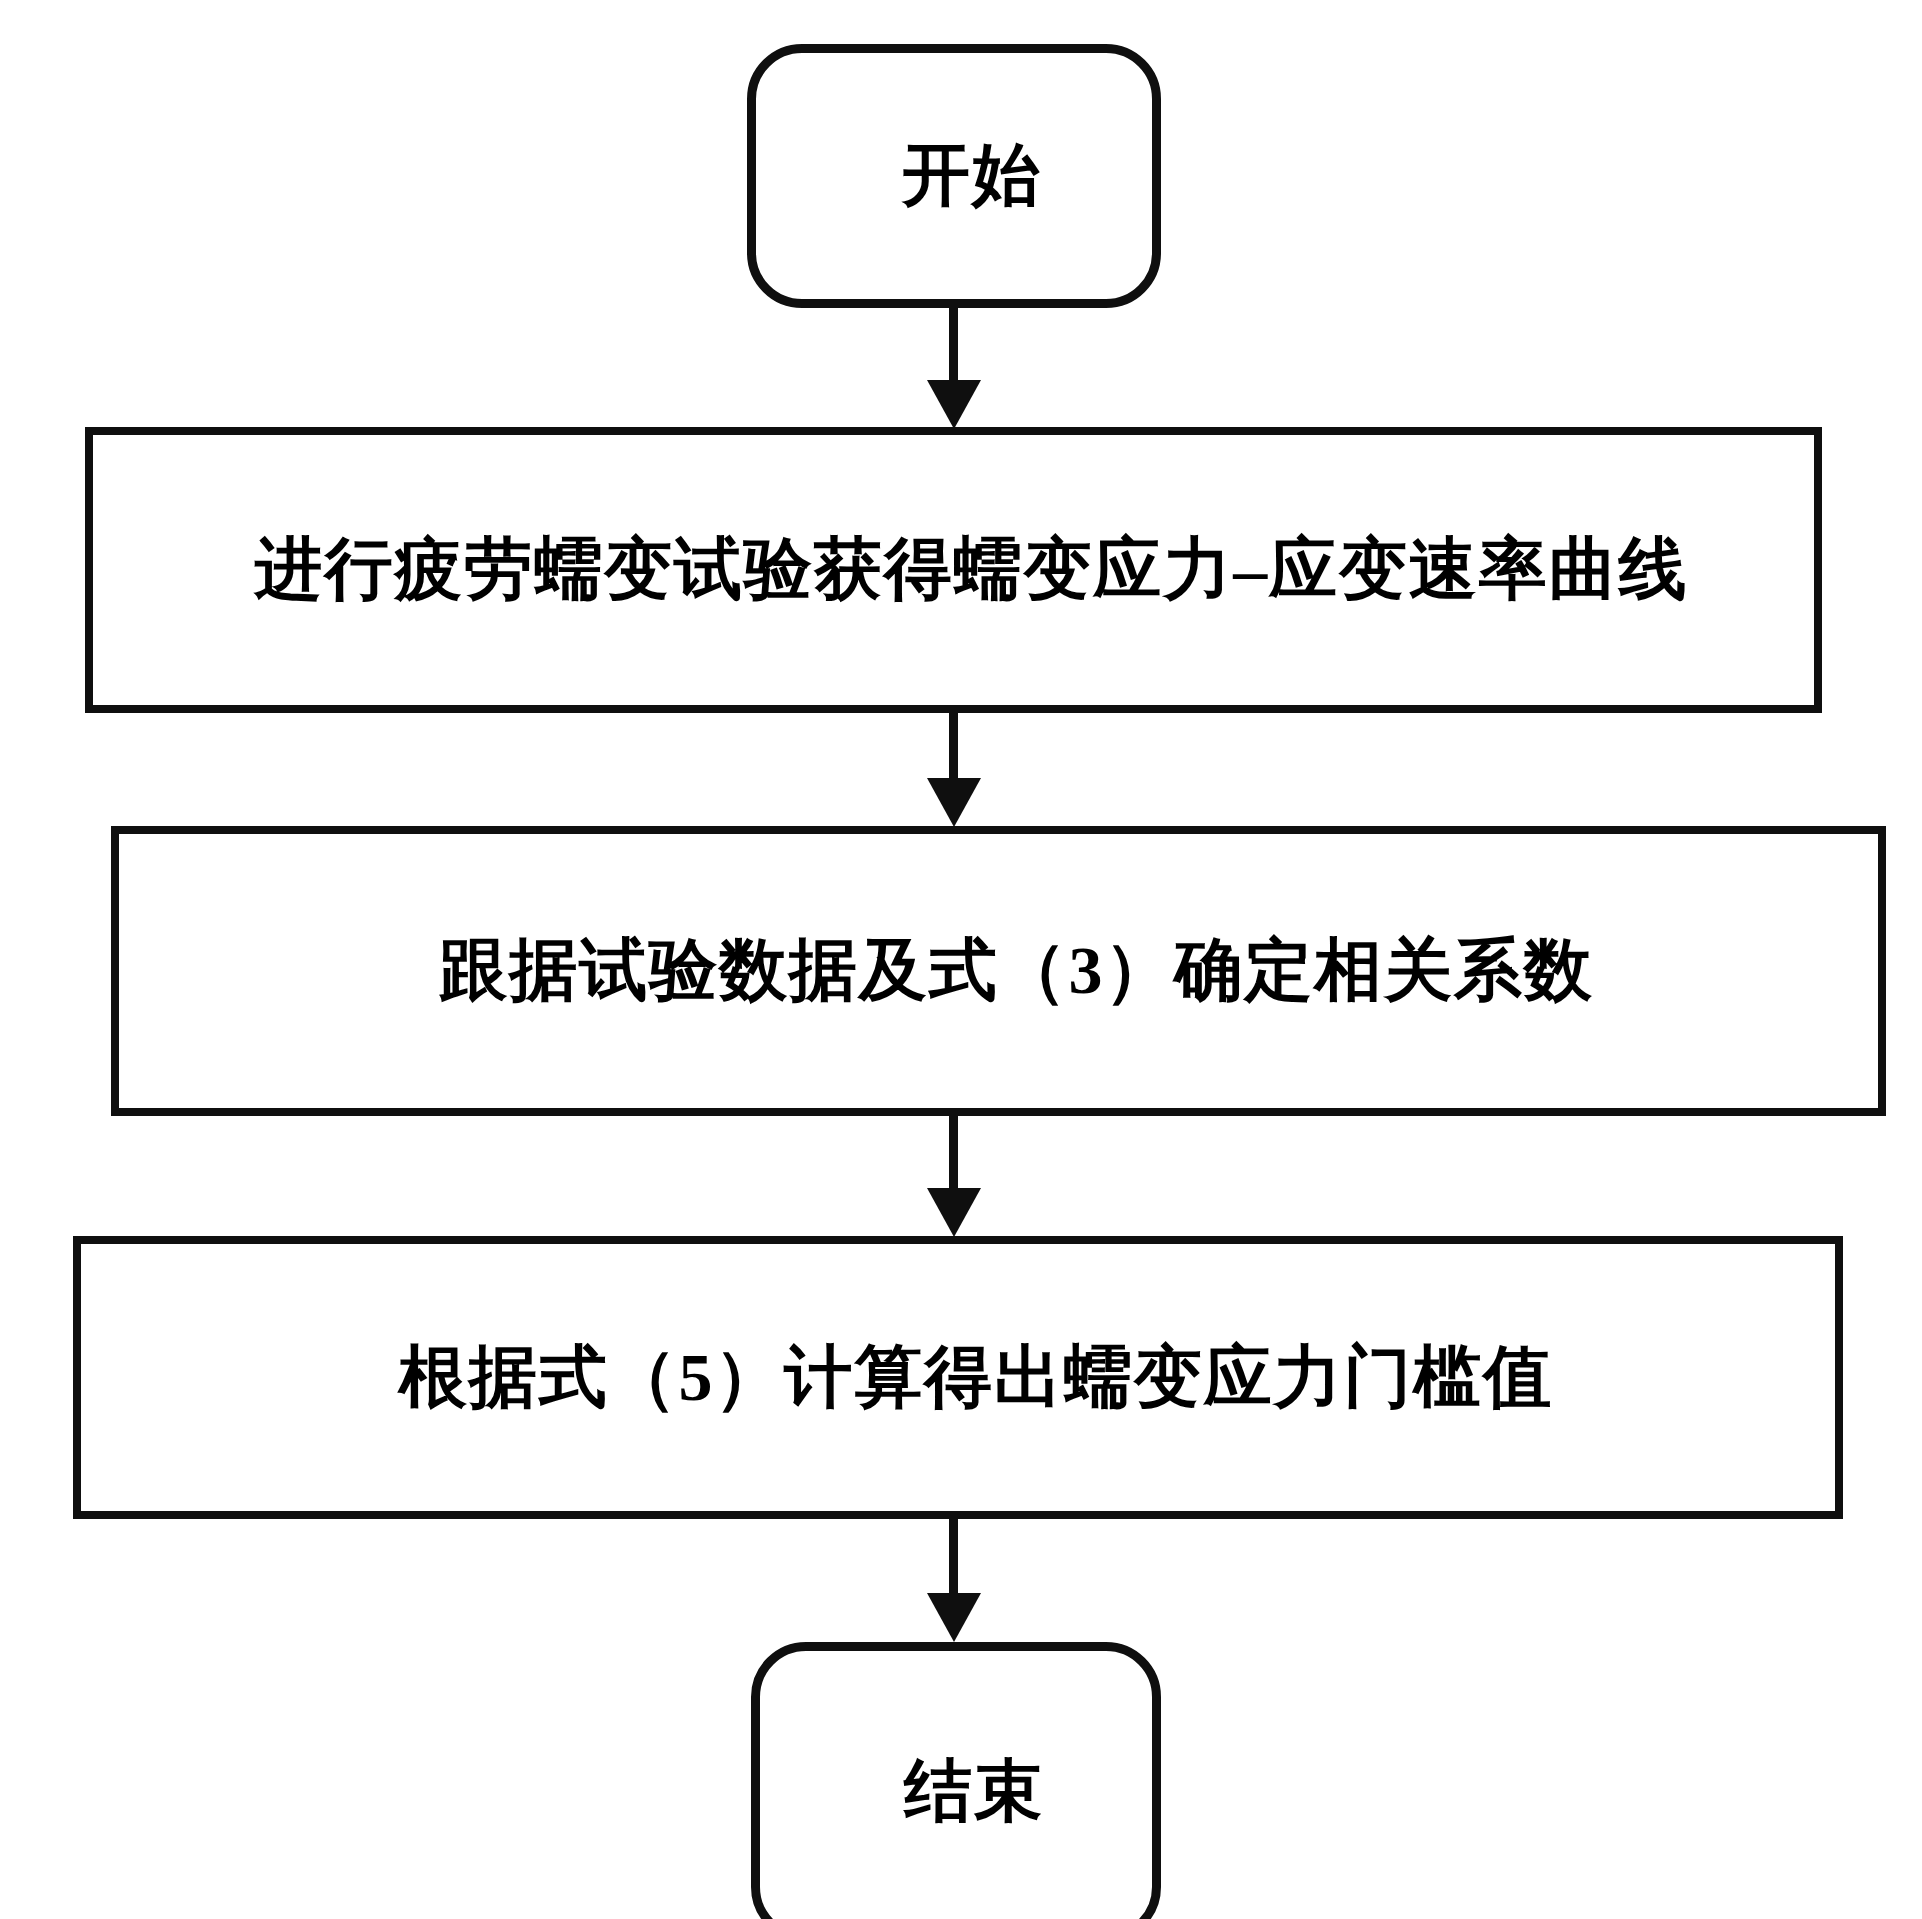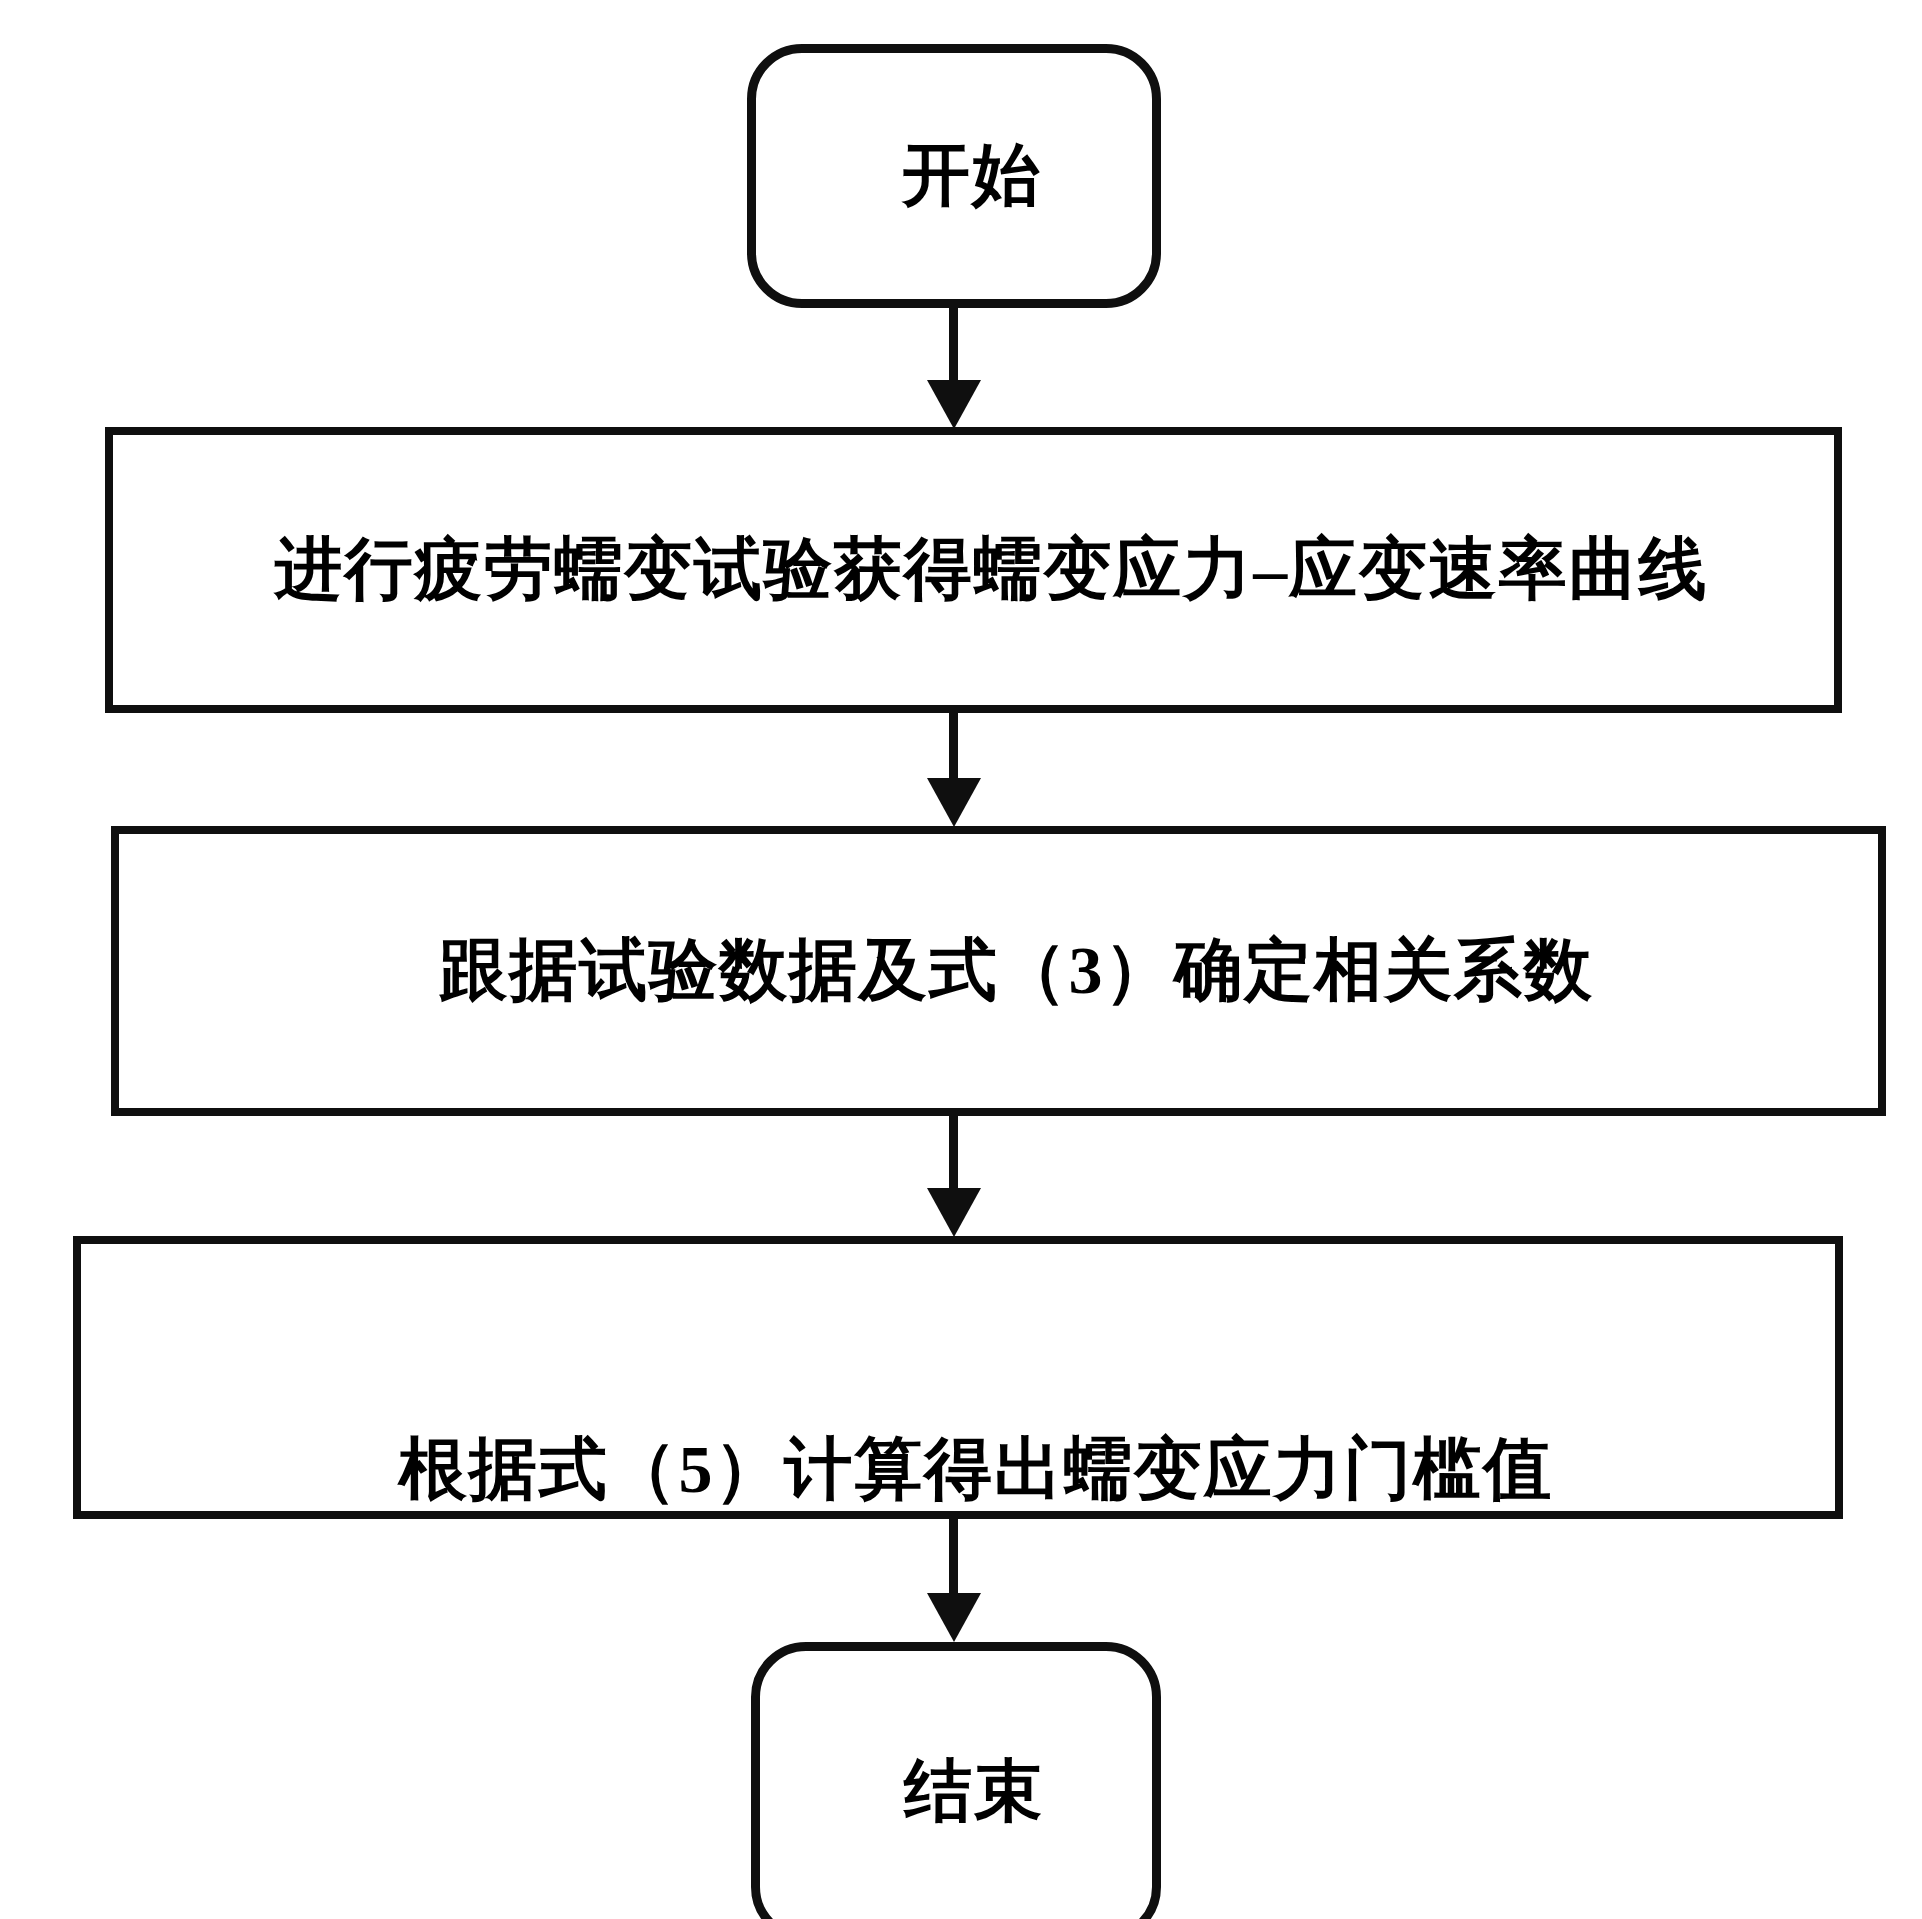--- a/index.html
+++ b/index.html
@@ -59,35 +59,35 @@
 
 <div class="canvas">
 
   <div class="node terminal" style="left:747px; top:44px; width:414px; height:264px;">
     <span class="label">开始</span>
   </div>
 
   <div class="stem" style="left:949px; top:303px; height:79px;"></div>
   <div class="head" style="left:927px; top:380px;"></div>
 
-  <div class="node process" style="left:85px; top:427px; width:1737px; height:286px;margin-left:20px;">
+  <div class="node process" style="left:85px; top:427px; width:1737px; height:286px;">
     <span class="label">进行疲劳蠕变试验获得蠕变应力–应变速率曲线</span>
   </div>
 
   <div class="stem" style="left:949px; top:709px; height:71px;"></div>
   <div class="head" style="left:927px; top:778px;"></div>
 
   <div class="node process" style="left:66px; top:826px; width:1775px; height:290px;margin-left:45px;">
     <span class="label">跟据试验数据及式（3）确定相关系数</span>
   </div>
 
   <div class="stem" style="left:949px; top:1112px; height:76px;"></div>
   <div class="head" style="left:927px; top:1188px;"></div>
 
-  <div class="node process" style="left:73px; top:1236px; width:1770px; height:283px;align-items:flex-end;">
+  <div class="node process" style="left:73px; top:1236px; width:1770px; height:283px;">
     <span class="label">根据式（5）计算得出蠕变应力门槛值</span>
   </div>
 
   <div class="stem" style="left:949px; top:1516px; height:77px;"></div>
   <div class="head" style="left:927px; top:1593px;"></div>
 
   <div class="node terminal" style="left:751px; top:1642px; width:410px; height:300px;">
     <span class="label">结束</span>
   </div>
 

